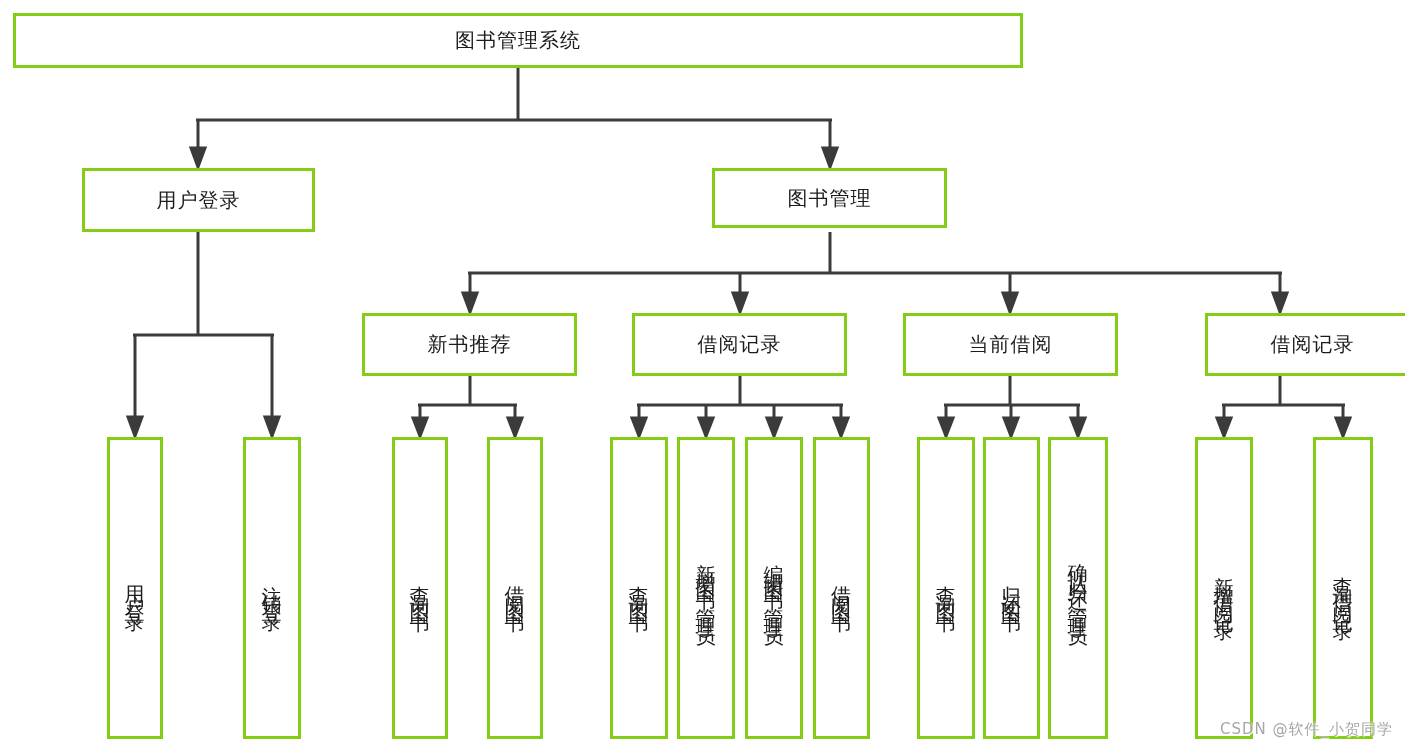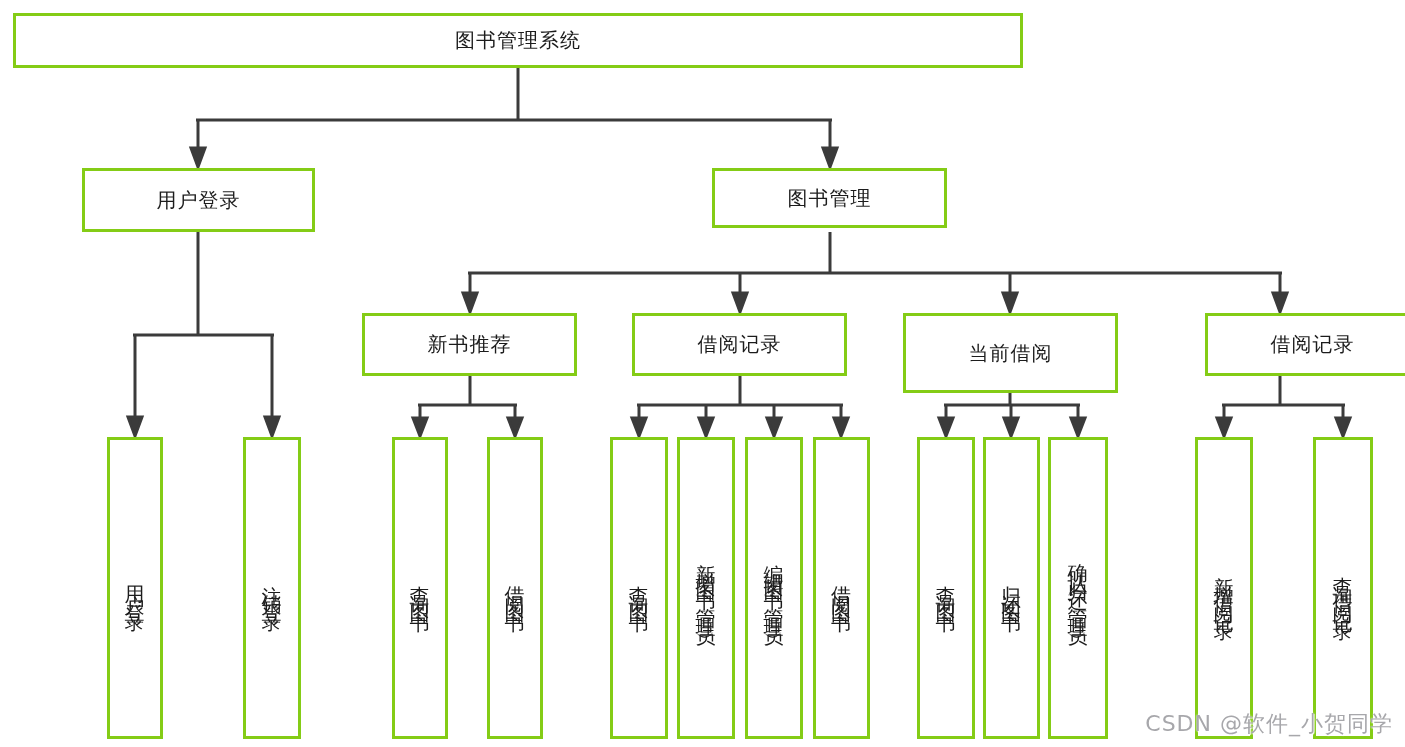--- a/index.html
+++ b/index.html
@@ -39,42 +39,42 @@
     font-size: 20px;
   }
   
   .n-root  { left: 13px;   top: 13px;  width: 1010px; height: 55px; }
   
   .n-login { left: 82px;   top: 168px; width: 233px;  height: 64px; }
   .n-mgmt  { left: 712px;  top: 168px; width: 235px;  height: 60px; }
   
   .n-new   { left: 362px;  top: 313px; width: 215px;  height: 63px; }
   .n-borrow{ left: 632px;  top: 313px; width: 215px;  height: 63px; }
-  .n-cur   { left: 903px;  top: 313px; width: 215px;  height: 80px; }
+  .n-cur   { left: 903px;  top: 313px; width: 215px;  height: 63px; }
   .n-rec   { left: 1173px; top: 313px; width: 215px;  height: 63px; margin-left: 32px; }
   
   .leaf    { top: 437px; height: 302px; }
   .n-a1 { left: 107px;  width: 56px; }
   .n-a2 { left: 243px;  width: 58px; }
   .n-b1 { left: 392px;  width: 56px; }
   .n-b2 { left: 487px;  width: 56px; }
   .n-c1 { left: 610px;  width: 58px; }
   .n-c2 { left: 677px;  width: 58px; }
   .n-c3 { left: 745px;  width: 58px; }
   .n-c4 { left: 813px;  width: 57px; }
   .n-d1 { left: 917px;  width: 58px; }
   .n-d2 { left: 983px;  width: 57px; }
   .n-d3 { left: 1048px; width: 60px; }
   .n-e1 { left: 1195px; width: 58px; }
   .n-e2 { left: 1313px; width: 60px; }
   .watermark {
     position: absolute;
     right: 12px;
     bottom: 8px;
-    font-size: 22px;
+    font-size: 15px;
     color: #a7a7ab;
     letter-spacing: 1px;
     text-shadow: 0 0 2px #ffffff, 1px 1px 1px #ffffff;
     white-space: nowrap;
   }
 </style>
 </head>
 <body>
 
 <div class="canvas">

